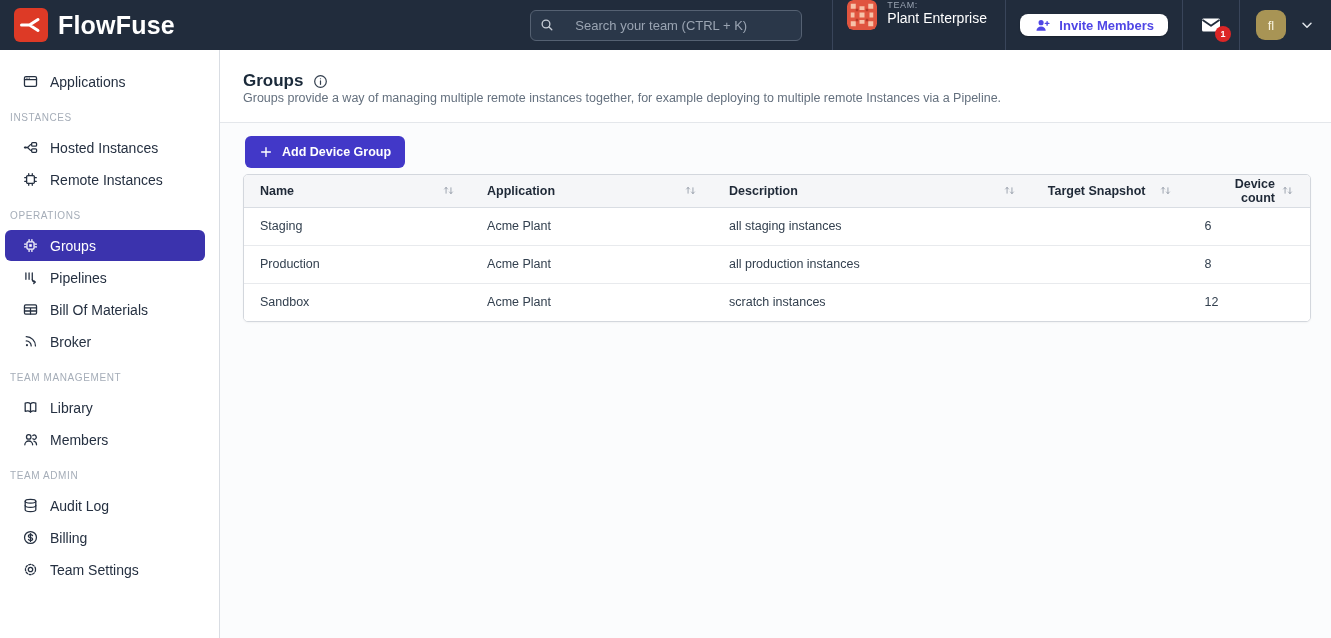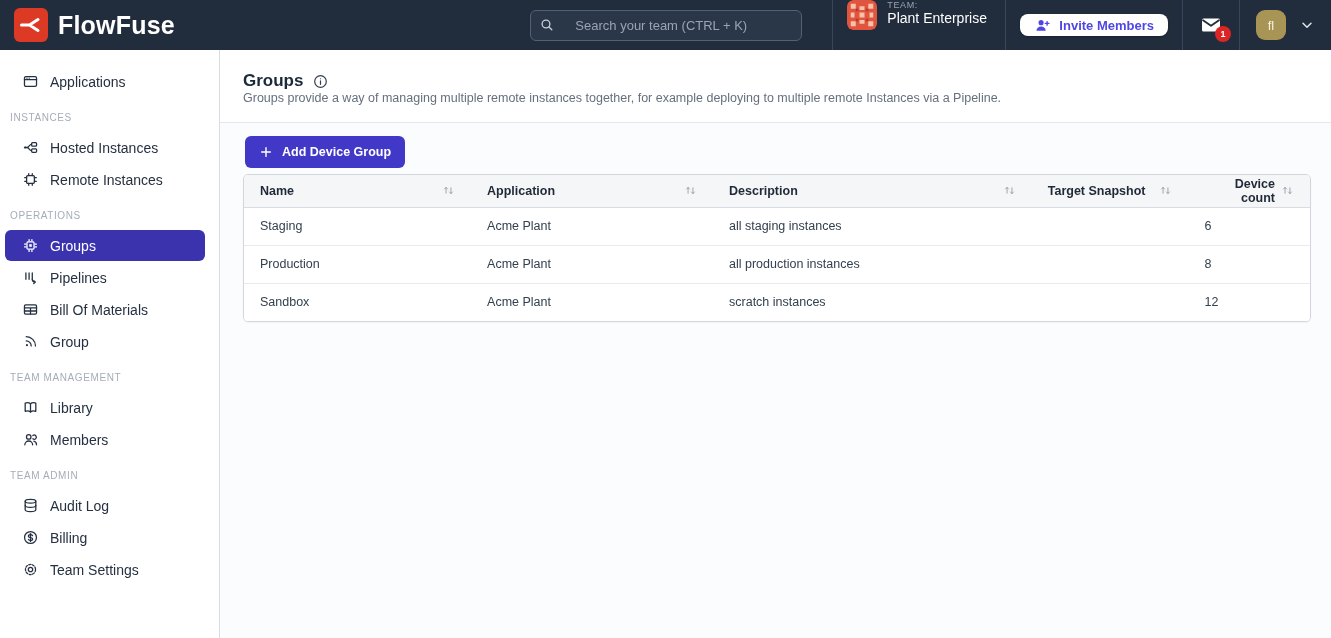--- a/index.html
+++ b/index.html
@@ -208,21 +208,21 @@
             <path d="M3.5 9.8h17M3.5 14.1h17M12 9.8v8.7"></path>
           </svg>
           <span>Bill Of Materials</span>
         </div>
         <div class="side-item">
           <svg class="icn " viewBox="0 0 24 24" fill="none" stroke="currentColor" stroke-width="1.8" stroke-linecap="round" stroke-linejoin="round">
             <path d="M6 5.2a13 13 0 0113 13"></path>
             <path d="M6 11.2a7 7 0 017 7"></path>
             <circle cx="7" cy="17.2" r="1.5" fill="currentColor" stroke="none"></circle>
           </svg>
-          <span>Group</span>
+          <span>Broker</span>
         </div>
         <div class="side-header">TEAM MANAGEMENT</div>
         <div class="side-item">
           <svg class="icn " viewBox="0 0 24 24" fill="none" stroke="currentColor" stroke-width="1.8" stroke-linecap="round" stroke-linejoin="round">
             <path d="M12 6.8C10.2 5.2 7 4.9 4.5 5.8v11.6c2.5-.9 5.7-.6 7.5 1 1.8-1.6 5-1.9 7.5-1V5.8C17 4.9 13.8 5.2 12 6.8z"></path>
             <path d="M12 6.8v11.6"></path>
           </svg>
           <span>Library</span>
         </div>
         <div class="side-item">

